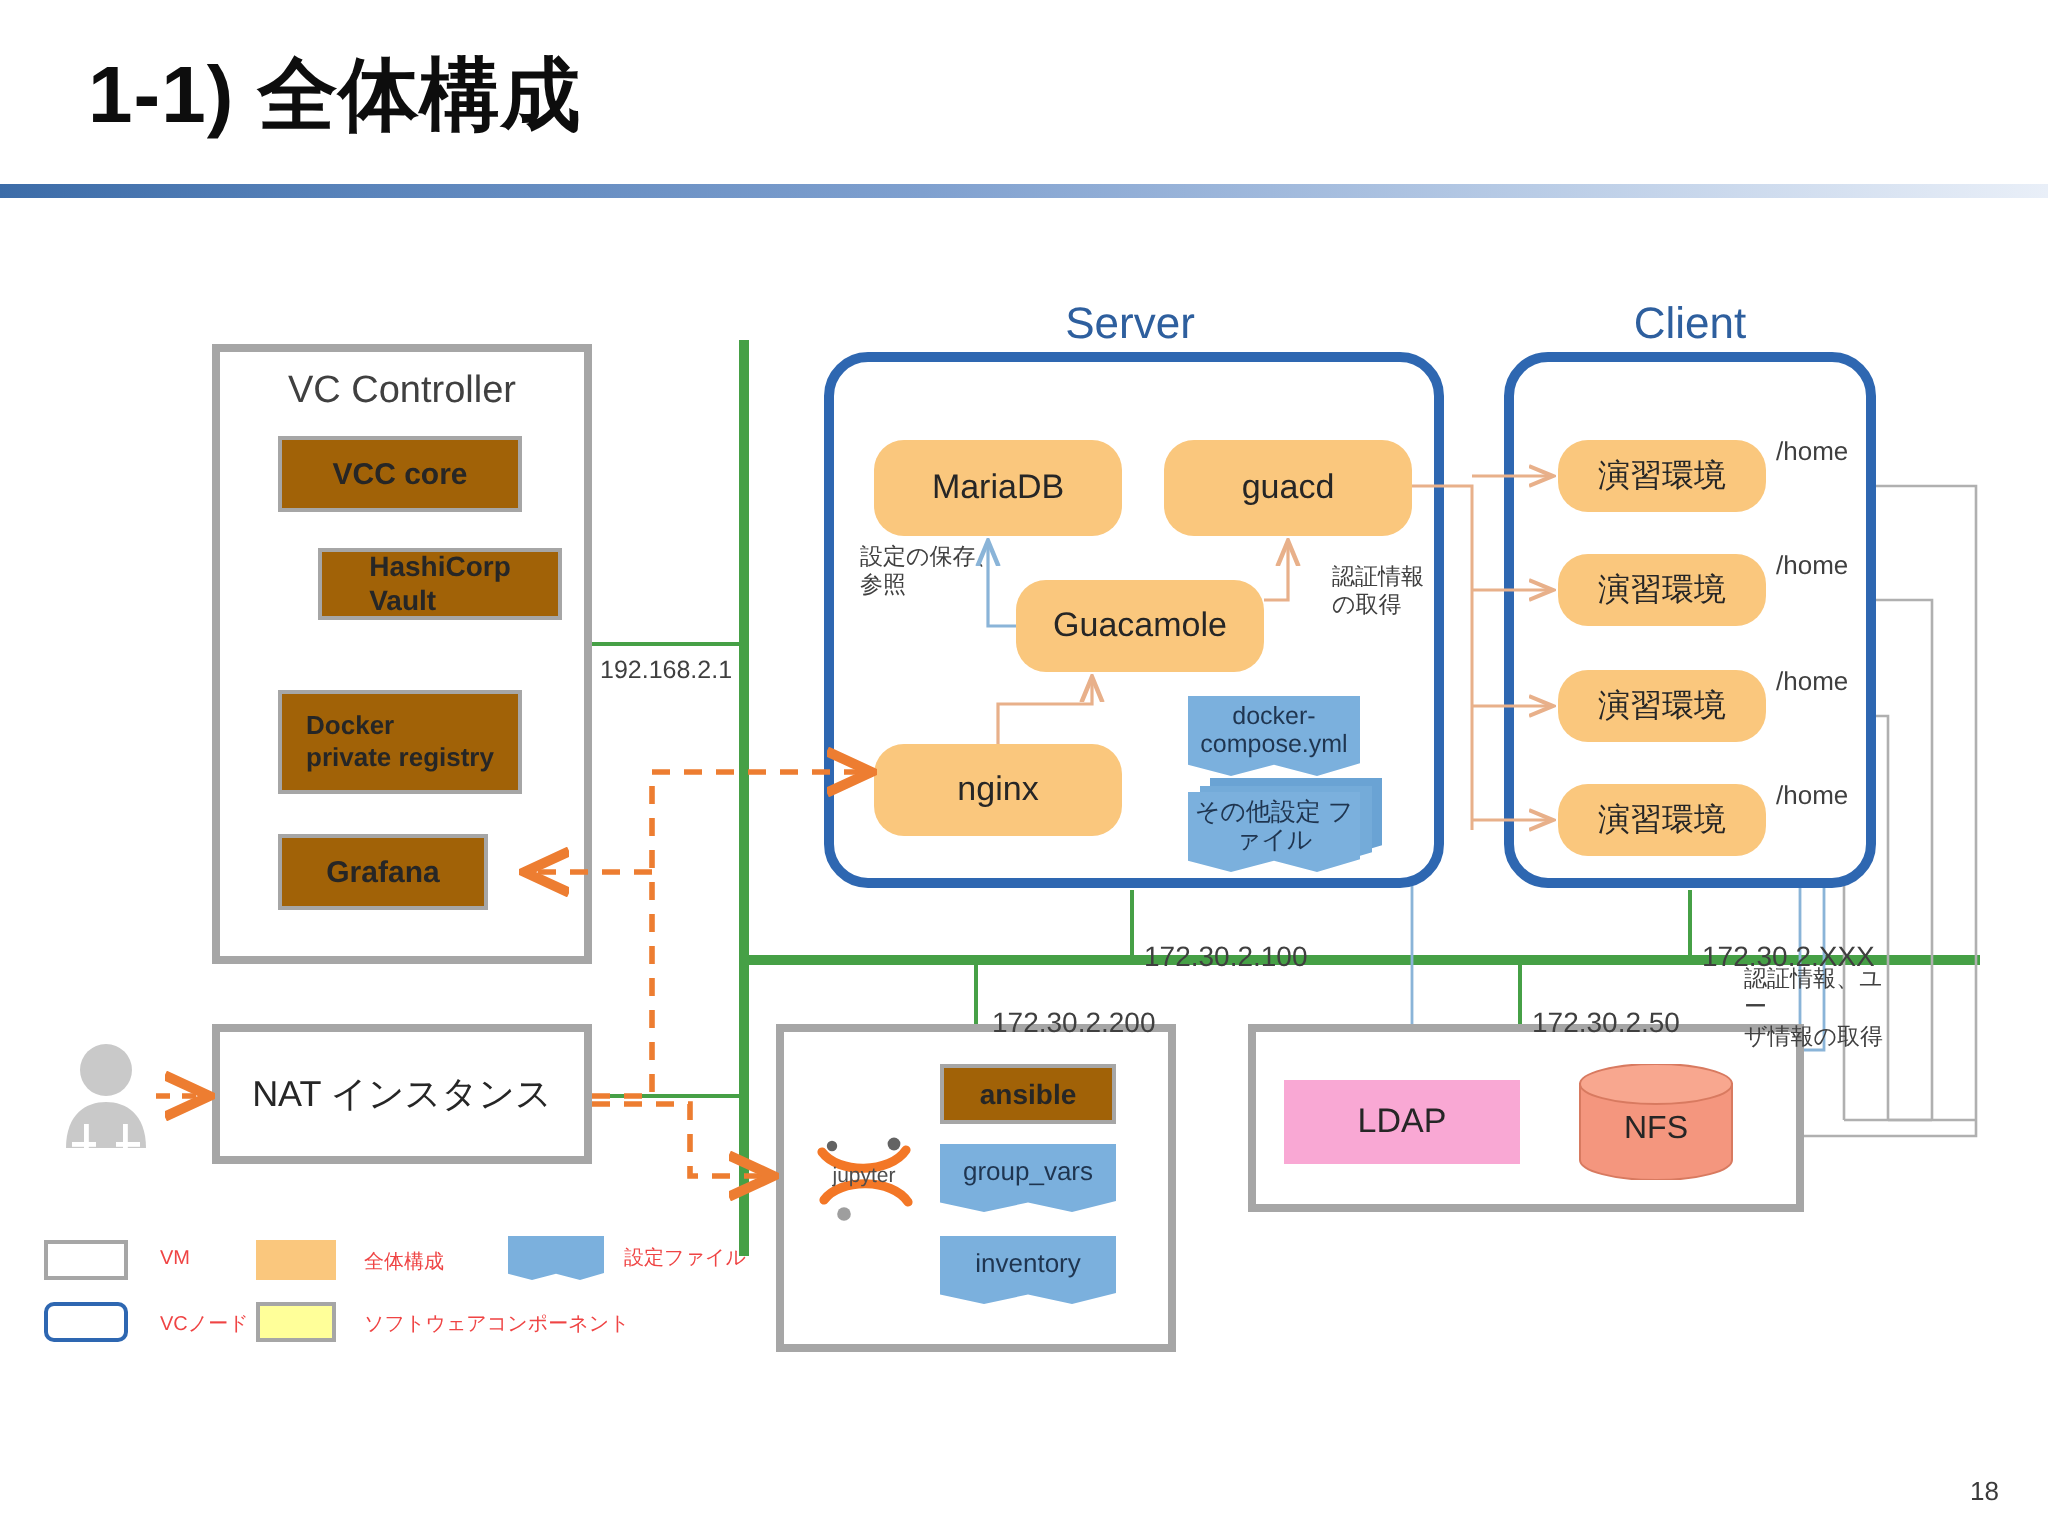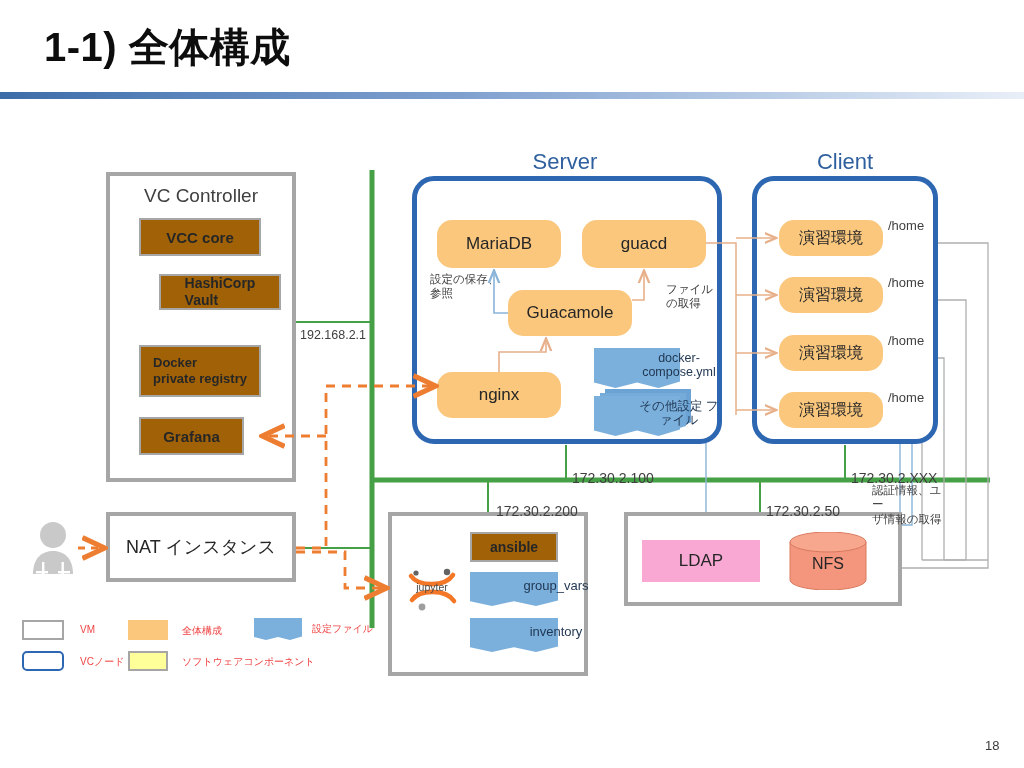--- a/index.html
+++ b/index.html
@@ -48,21 +48,21 @@
   
   .cfg{position:absolute;}
   .cfg .sheet{
     position:absolute;left:0;top:0;width:100%;height:100%;
     background:#7bb0dd;
     clip-path:polygon(0 0,100% 0,100% 84%,75% 100%,50% 86%,25% 100%,0 86%);
   }
   .cfg .txt{
     position:absolute;left:0;top:0;width:100%;height:86%;
     display:flex;align-items:center;justify-content:center;text-align:center;
-    font-size:12.5px;color:#1f3550;line-height:1.15;padding-left:42px;
+    font-size:12.5px;color:#1f3550;line-height:1.15;
   }
 
   
   .lg-text{position:absolute;font-size:10px;color:#ef4444;white-space:nowrap;}
   .lg-vm{border:2px solid #a6a6a6;background:#fff;}
   .lg-vc{border:2px solid #2e67b1;border-radius:5px;background:#fff;}
   .lg-cont{background:#fac77d;}
   .lg-sw{background:#ffff99;border:2px solid #a6a6a6;}
 
   svg.ov{position:absolute;left:0;top:0;width:1024px;height:768px;pointer-events:none;}
@@ -171,21 +171,21 @@
   <div class="cfg lay2" style="left:594px;top:396px;width:86px;height:40px;">
     <div class="sheet" style="left:11px;top:-7px;background:#6aa3d4;"></div>
     <div class="sheet" style="left:6px;top:-3.5px;background:#74abd9;"></div>
     <div class="sheet"></div>
     <div class="txt">その他設定
 ファイル</div>
   </div>
 
   <div class="note lay2" style="left:430px;top:272px;width:76px;">設定の保存、
 参照</div>
-  <div class="note lay2" style="left:666px;top:282px;width:62px;">ファイル
+  <div class="note lay2" style="left:666px;top:282px;width:62px;">認証情報
 の取得</div>
 
   <div class="n grp-title ctr" style="left:790px;top:148px;width:110px;height:28px;z-index:4;">Client</div>
   <div class="n vcnode lay1" style="left:752px;top:176px;width:186px;height:268px;"></div>
 
   <div class="n ctr lay2 container-box" style="left:779px;top:220px;width:104px;height:36px;font-size:16px;">演習環境</div>
   <div class="home lay2" style="left:888px;top:218px;">/home</div>
 
   <div class="n ctr lay2 container-box" style="left:779px;top:277px;width:104px;height:36px;font-size:16px;">演習環境</div>
   <div class="home lay2" style="left:888px;top:275px;">/home</div>

